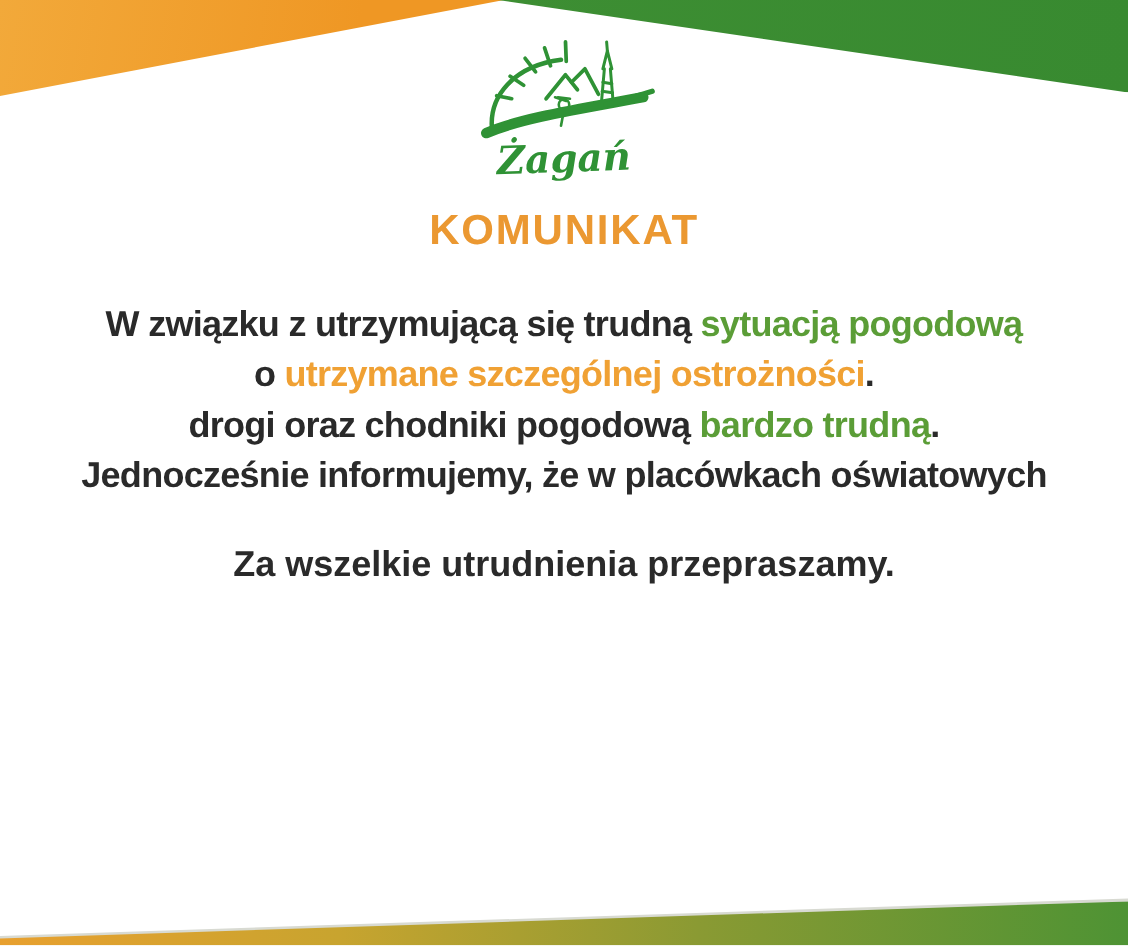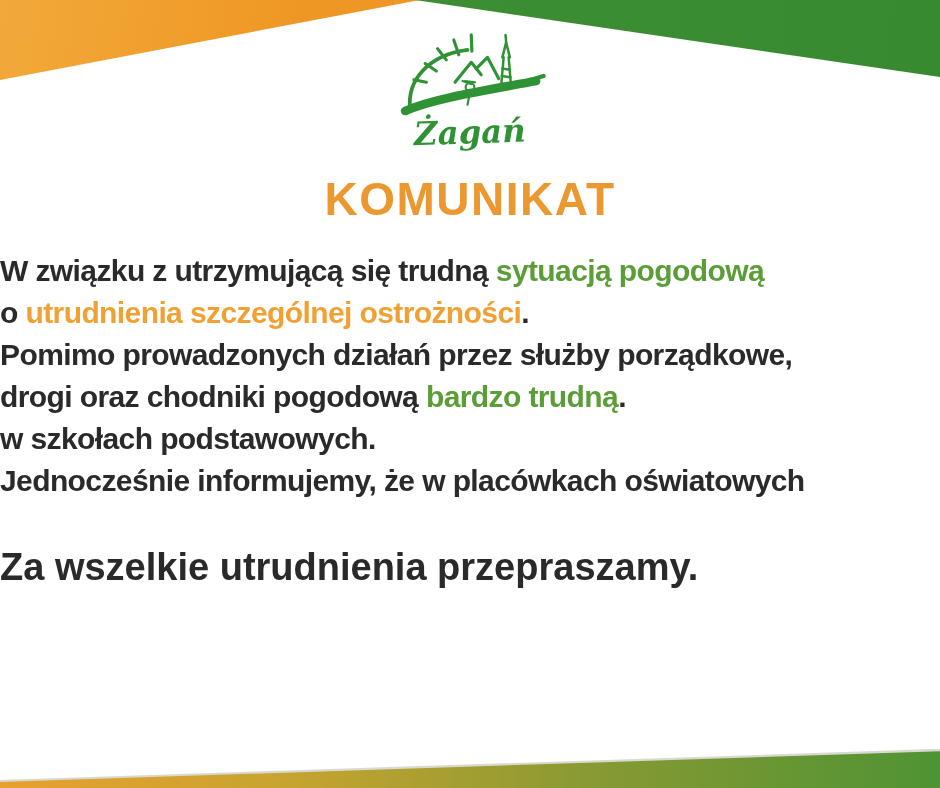--- a/index.html
+++ b/index.html
@@ -51,44 +51,44 @@
   .logo svg { width: 100%; height: 100%; display: block; }
   .logo .stroke { fill: none; stroke: var(--logo-green); stroke-linecap: round; stroke-linejoin: round; }
   .logo text { fill: var(--logo-green); font-family: "DejaVu Serif", serif; font-style: italic; font-weight: bold; }
 
   
   .title {
     position: absolute; top: 172px; left: 0;
     width: 100%;
     margin: 0;
     text-align: center;
-    font-size: 46px;
+    font-size: 35px;
     font-weight: bold;
     letter-spacing: 1.5px;
     color: var(--title-orange);
   }
 
   
   .announcement {
     position: absolute; top: 250px; left: 0;
     width: 100%;
-    text-align: left;
+    text-align: center;
     font-size: 30px;
     font-weight: bold;
     line-height: 42px;
     letter-spacing: -0.6px;
     color: var(--text-dark);
   }
   .announcement .seg-dark   { color: var(--text-dark); }
   .announcement .seg-green  { color: var(--text-green); }
   .announcement .seg-orange { color: var(--text-orange); }
   .closing-line {
-    margin-top: 44px;
+    margin-top: 32px;
     letter-spacing: 0;
-    font-size: 38px;
+    font-size: 30px;
     font-weight: bold;
     color: var(--text-dark);
   }
 </style>
 </head>
 <body>
 
 <div class="canvas">
 
   <div class="wedge-top-left"></div>
@@ -135,22 +135,20 @@
 
       <text x="130" y="188" font-size="52" text-anchor="middle" transform="rotate(-2 130 180)">Żagań</text>
     </svg>
   </div>
 
   <h1 class="title">KOMUNIKAT</h1>
 
   <div class="announcement">
     <div>
         <div><span class="seg-dark">W związku z utrzymującą się trudną </span><span class="seg-green">sytuacją pogodową</span></div>
-        <div><span class="seg-dark">o </span><span class="seg-orange">utrudnienia szczególnej ostrożności</span><span class="seg-dark">.</span></div>
-        <div><span class="seg-dark">Pomimo prowadzonych działań przez służby porządkowe,</span></div>
+        <div><span class="seg-dark">o </span><span class="seg-orange">utrzymane szczególnej ostrożności</span><span class="seg-dark">.</span></div>
         <div><span class="seg-dark">drogi oraz chodniki pogodową </span><span class="seg-green">bardzo trudną</span><span class="seg-dark">.</span></div>
-        <div><span class="seg-dark">w szkołach podstawowych.</span></div>
         <div><span class="seg-dark">Jednocześnie informujemy, że w placówkach oświatowych</span></div>
       </div>
     <div class="closing-line">Za wszelkie utrudnienia przepraszamy.</div>
   </div>
 
 </div>
 
 </body></html>

